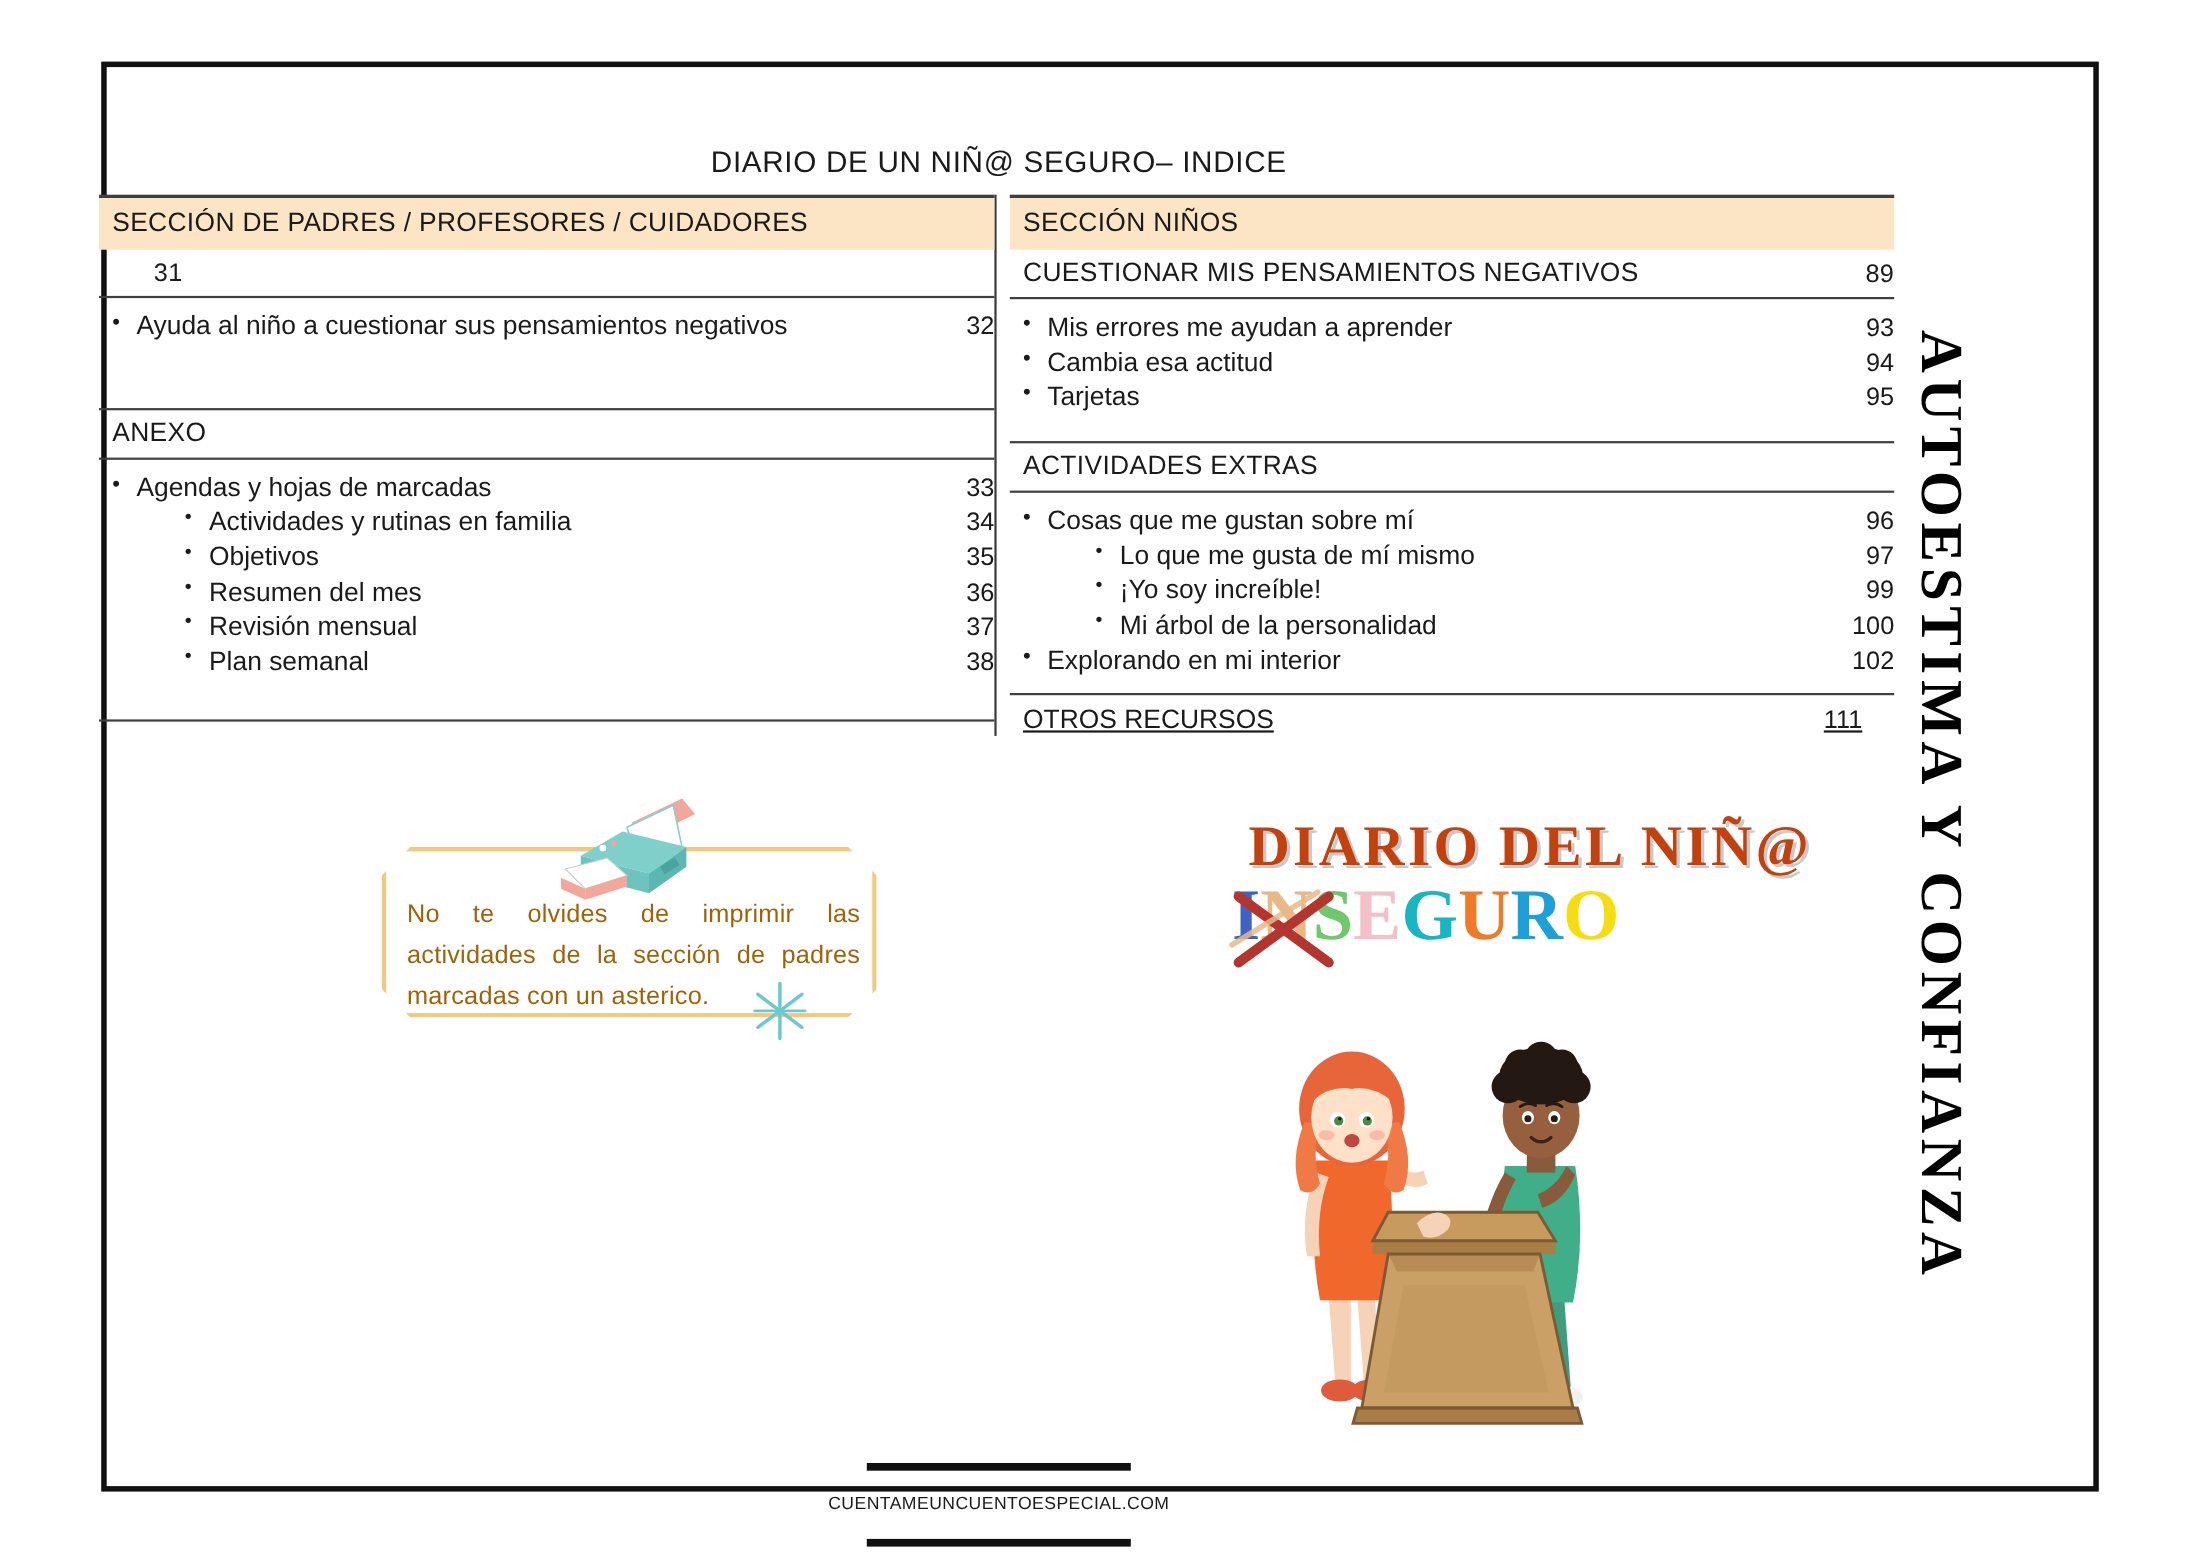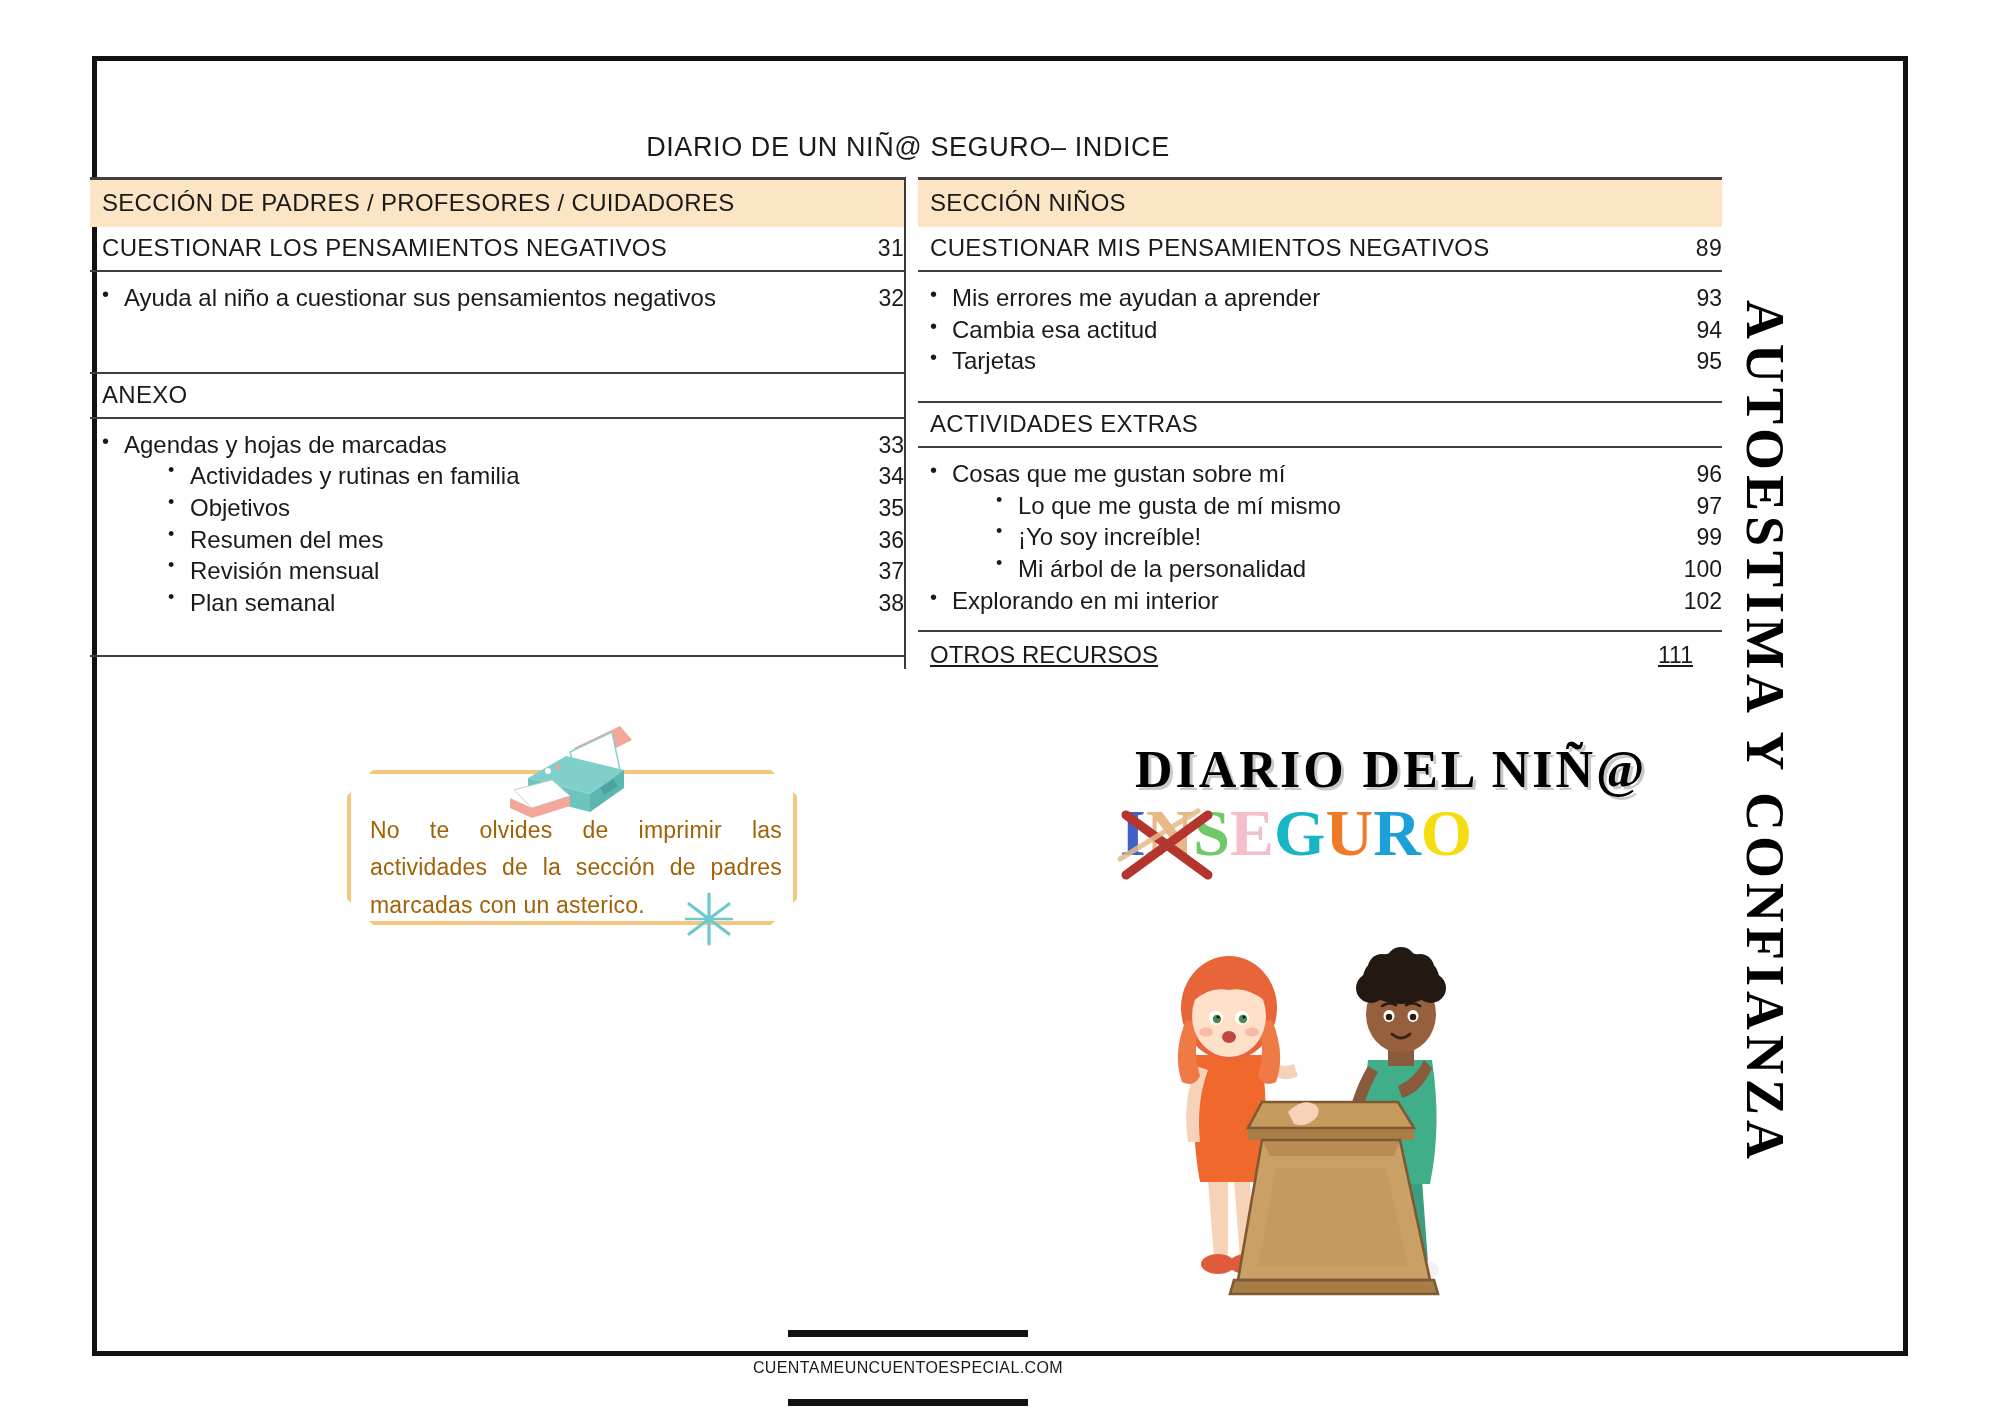--- a/index.html
+++ b/index.html
@@ -181,21 +181,21 @@
 
   
   .logo-top {
     position: absolute;
     left: 1135px;
     top: 740px;
     font-family: "Liberation Serif", serif;
     font-size: 52px;
     font-weight: 700;
     letter-spacing: 3px;
-    color: #000000;
+    color: #c2410c;
     text-shadow: 3px 3px 0 #c9c9c9;
     white-space: nowrap;
   }
   .logo-bottom {
     position: absolute;
     left: 1120px;
     top: 795px;
     width: 420px;
     height: 90px;
     font-family: "Liberation Serif", serif;
@@ -263,21 +263,20 @@
 <div class="doc-title">DIARIO DE UN NIÑ@ SEGURO– INDICE</div>
 
 <div class="index-wrap">
 
   <div class="col col-left">
 
     <div class="rule-top"></div>
     <div class="band">SECCIÓN DE PADRES / PROFESORES / CUIDADORES</div>
 
     <div class="sec-head">
-      <span class="txt">CUESTIONAR LOS PENSAMIENTOS NEGATIVOS</span>
       <span class="pg">31</span>
     </div>
     <div class="rule-bot"></div>
 
     <div class="group">
       <div class="row lvl1">
         <span class="txt">Ayuda al niño a cuestionar sus pensamientos negativos</span>
         <span class="pg">32</span>
       </div>
       <div class="spacer-lg"></div>

